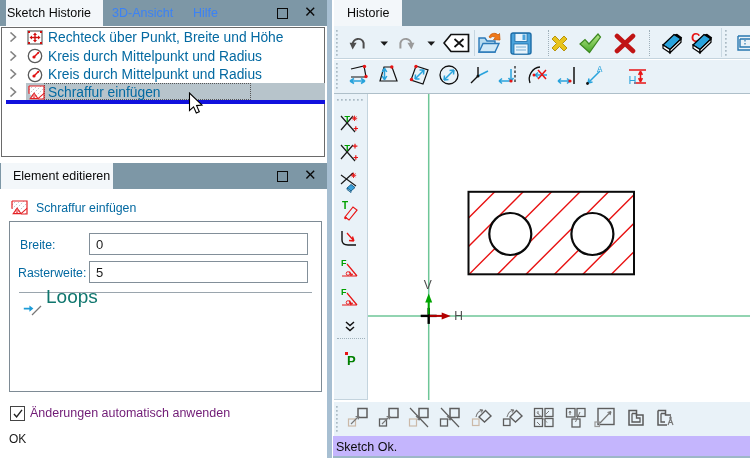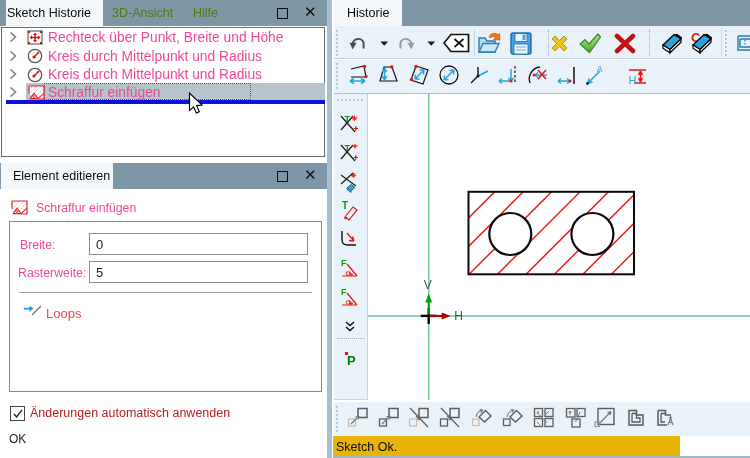--- a/index.html
+++ b/index.html
@@ -1,22 +1,22 @@
 <!DOCTYPE html>
 <html><head><meta charset="utf-8"><style>
 *{margin:0;padding:0;box-sizing:border-box}
 html,body{width:750px;height:458px;overflow:hidden}
 body{font-family:"Liberation Sans",sans-serif;background:#fff;position:relative;color:#111}
 .a{position:absolute}
 .hdr{background:#7d97a6;height:25.5px}
 .tab{background:#f3f7fa;height:25.5px;display:flex;align-items:center;font-size:12.5px;color:#0a0a0a;white-space:nowrap}
-.itab{color:#4d7c0f;font-size:12.5px;white-space:nowrap}
+.itab{color:#3b82f6;font-size:12.5px;white-space:nowrap}
 .wbtn{color:#0a0a0a}
 .tbbg{background:#e9f2f8}
-.lbl{font-size:12.3px;color:#ec4899;white-space:nowrap}
+.lbl{font-size:12.3px;color:#0369a1;white-space:nowrap}
 .inp{background:#fff;border:1px solid #828f99;font-size:13px;color:#1a1a1a;padding-left:6px;display:flex;align-items:center}
 </style></head>
 <body>
 
 <div class="a hdr" style="left:0;top:0;width:327px"></div>
 <div class="a tab" style="left:6px;top:0;width:97px;padding-left:1px">Sketch Historie</div>
 <div class="a itab" style="left:112px;top:6px">3D-Ansicht</div>
 <div class="a itab" style="left:193px;top:6px">Hilfe</div>
 <div class="a" style="left:277px;top:8px;width:11px;height:11px;border:1.5px solid #0a0a0a"></div>
 <div class="a wbtn" style="left:304px;top:3px;font-size:15px">✕</div>
@@ -103,27 +103,27 @@
 <div class="a" style="left:9px;top:221px;width:313px;height:171px;border:1px solid #7e8b95"></div>
 <div class="a lbl" style="left:20px;top:238px">Breite:</div>
 <div class="a inp" style="left:89px;top:233px;width:219px;height:22px">0</div>
 <div class="a lbl" style="left:18px;top:266px">Rasterweite:</div>
 <div class="a inp" style="left:89px;top:261px;width:219px;height:22px">5</div>
 <div class="a" style="left:19px;top:292px;width:293px;height:1px;background:#9aa5ad"></div>
 <svg class="a" style="left:23px;top:303px" width="20" height="14" viewBox="0 0 20 14">
 <path d="M1 8 L8 8 L8 5 L13 9 L8 13 L8 10 L1 10 Z" fill="#1e9cd7" transform="scale(0.8) translate(0,-2)"></path>
 <line x1="9" y1="12" x2="18" y2="3" stroke="#777" stroke-width="1.3"></line>
 </svg>
-<div class="a" style="left:46px;top:306px;font-size:13px;color:#ef4444">Loops</div>
+<div class="a" style="left:46px;top:286px;font-size:19px;color:#0f766e">Loops</div>
 
 <div class="a" style="left:10px;top:406px;width:15px;height:15px;border:1.3px solid #444;background:#fff"></div>
 <svg class="a" style="left:12.5px;top:408.5px" width="10" height="10" viewBox="0 0 10 10">
     <path d="M1 5 L3.6 8 L9 0.8" fill="none" stroke="#222" stroke-width="1.4"></path>
   </svg>
-<div class="a" style="left:30px;top:406px;font-size:12.5px;color:#b91c1c;white-space:nowrap">Änderungen automatisch anwenden</div>
+<div class="a" style="left:30px;top:406px;font-size:12.5px;color:#701a75;white-space:nowrap">Änderungen automatisch anwenden</div>
 <div class="a" style="left:9px;top:432px;font-size:12px;color:#1a1a1a">OK</div>
 
 <div class="a" style="left:327.4px;top:0;width:4.8px;height:458px;background:#a7bfd2"></div>
 
 <div class="a hdr" style="left:334px;top:0;width:416px"></div>
 <div class="a tab" style="left:334px;top:0;width:68px;padding-left:13px">Historie</div>
 
 <div class="a tbbg" style="left:334px;top:26px;width:416px;height:33px;border-bottom:1px solid #c4d4de"></div>
 
 <div class="a tbbg" style="left:334px;top:60px;width:416px;height:34px;border-bottom:1px solid #aebfc9"></div>
@@ -485,14 +485,14 @@
  <path d="M5 6.5 H9.5 M9.5 6.5 V11 H13 V15 H5 V6.5" fill="none" stroke="#5a5a5a" stroke-width="1.3"></path>
 </svg>
 
 <svg class="a" style="left:656px;top:407px" width="24" height="21" viewBox="0 0 24 21">
  <path d="M2 3.5 H9.5 V8 H15 M2 3.5 V18 H11" fill="none" stroke="#5a5a5a" stroke-width="1.5"></path>
  <path d="M5 6.5 H9.5 M5 6.5 V15 H9" fill="none" stroke="#5a5a5a" stroke-width="1.3"></path>
  <path d="M12 18 L14.5 11.5 L17 18 M13 15.5 H16" fill="none" stroke="#777" stroke-width="1.2"></path>
  <path d="M13.5 11.5 L14.5 9.5 L15.5 11.5" fill="none" stroke="#777" stroke-width="1.2"></path>
 </svg>
 
-<div class="a" style="left:333px;top:436px;width:347px;height:20px;background:#eab308;font-size:12.5px;color:#0a0a0a;padding:4px 0 16px 3px">Sketch Ok.</div>
+<div class="a" style="left:333px;top:436px;width:417px;height:20px;background:#c4b5fd;font-size:12.5px;color:#0a0a0a;padding:4px 0 16px 3px">Sketch Ok.</div>
 <div class="a" style="left:333px;top:455.5px;width:417px;height:2.5px;background:#9db7c8"></div>
 
 </body></html>

